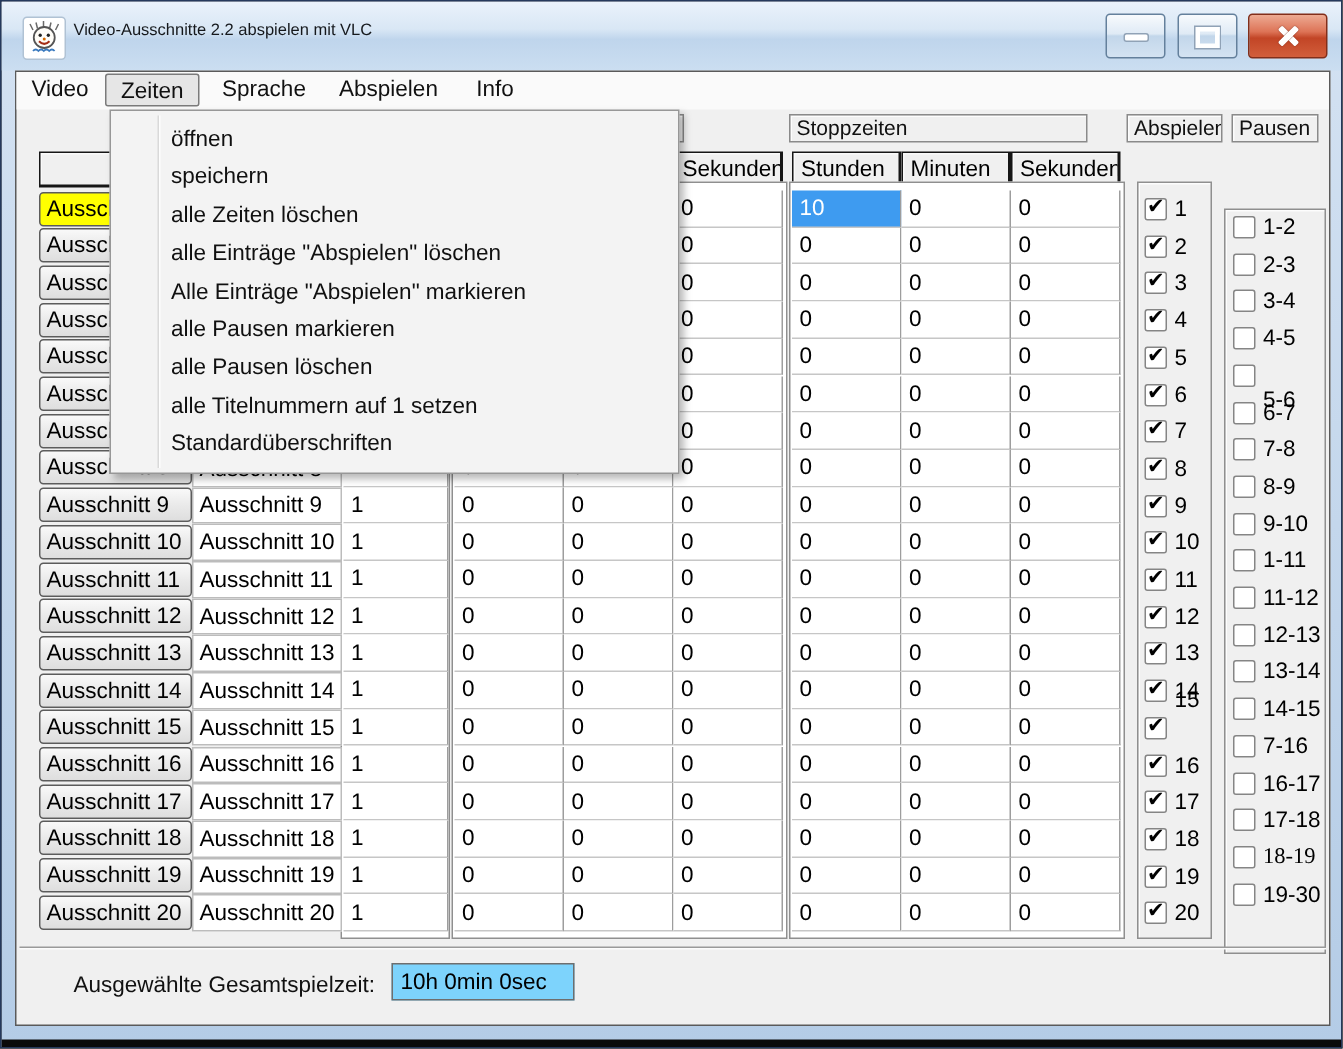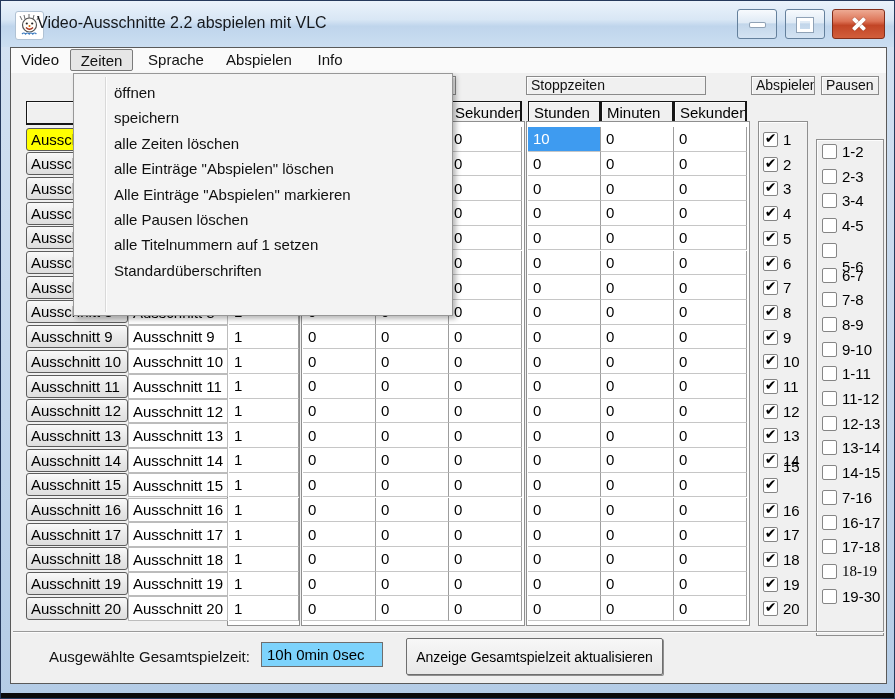--- a/index.html
+++ b/index.html
@@ -5,21 +5,21 @@
   html,body{margin:0;padding:0;background:#333;}
   .win{position:relative;width:895px;height:699px;box-sizing:border-box;
        font-family:"Liberation Sans",sans-serif;
        background:linear-gradient(#d4e2f2,#b4cce6);
        border:1px solid #25395c;overflow:hidden;}
   .win::after{content:'';position:absolute;left:0;right:0;bottom:0;height:5px;background:#0a0a0a;}
   .titlebar{position:absolute;top:0;left:0;right:0;height:46px;
        background:linear-gradient(#eaf2fb,#d9e7f5 40%,#bfd5ec 55%,#cbdef1);}
   .app-icon{position:absolute;left:14px;top:10px;width:27px;height:27px;background:#fff;
        border:1px solid #b0c2d4;border-radius:3px;display:flex;align-items:center;justify-content:center;}
-  .title-text{position:absolute;left:36px;top:13px;font-size:16px;color:#15181c;white-space:nowrap;text-align:right;}
+  .title-text{position:absolute;left:48px;top:13px;font-size:11px;color:#15181c;white-space:nowrap;text-align:right;}
   .winbtn{position:absolute;top:8px;height:30px;border-radius:3px;box-sizing:border-box;
        display:flex;align-items:center;justify-content:center;}
   .winbtn.minmax{border:1px solid #64809c;background:linear-gradient(#f7fafd,#dfeaf5 45%,#c2d6ea 50%,#d4e3f2);}
   .winbtn.min{left:736px;width:40px;}
   .winbtn.max{left:784px;width:40px;}
   .winbtn.close{left:831px;width:53px;border:1px solid #822e1a;
        background:linear-gradient(#edaa93,#dd7356 40%,#c24526 55%,#d25e3b);}
   .glyph-min{width:15px;height:4px;background:#fff;box-shadow:0 0 0 1px #90a2b6;border-radius:1px;margin-top:2px;}
   .glyph-max{width:10px;height:8px;border:3px solid #fff;box-shadow:0 0 0 1px #90a2b6;margin-top:1px;}
   .glyph-close{position:relative;width:18px;height:18px;}
@@ -106,21 +106,21 @@
   <div class="client" id="client">
     <div class="menubar" id="menubar">
         <div class="mb-item" style="left: 4px; top: 1px; width: 50px; height: 22px;">Video</div>
         <div class="mb-item active" style="left: 59px; top: 1px; width: 63px; height: 22px;">Zeiten</div>
         <div class="mb-item" style="left: 129px; top: 1px; width: 72px; height: 22px;">Sprache</div>
         <div class="mb-item" style="left: 205px; top: 1px; width: 86px; height: 22px;">Abspielen</div>
         <div class="mb-item" style="left: 297px; top: 1px; width: 44px; height: 22px;">Info</div>
       </div>
 
     <div class="label-box" style="left:290px;top:28px;width:155px;"></div>
-    <div class="label-box" style="left:515px;top:28px;width:180px;">Stoppzeiten</div>
+    <div class="label-box" style="left:515px;top:28px;width:199px;">Stoppzeiten</div>
     <div class="label-box" style="left:740px;top:28px;width:64px;">Abspielen</div>
     <div class="label-box" style="left:810px;top:28px;width:58px;">Pausen</div>
 
     <div class="hdr" style="left:15px;top:53px;width:202px;"></div>
     <div class="hdr" style="left:218px;top:53px;width:70px;"></div>
     <div id="start-headers">
         <div class="hdr" style="left: 292px; top: 53px; width: 73px; height: 24px;">Stunden</div>
         <div class="hdr" style="left: 365px; top: 53px; width: 73px; height: 24px;">Minuten</div>
         <div class="hdr" style="left: 438px; top: 53px; width: 73px; height: 24px;">Sekunden</div>
       </div>
@@ -437,26 +437,26 @@
         <div class="cb-label" style="left: 831px; top: 490.2px;">17-18</div>
         <div class="cb-box" style="left: 811px; top: 515.9px; width: 15px; height: 15px;"></div>
         <div class="cb-label" style="left: 831px; top: 514.9px; font-family: Liberation Serif, serif;">18-19</div>
         <div class="cb-box" style="left: 811px; top: 540.6px; width: 15px; height: 15px;"></div>
         <div class="cb-label" style="left: 831px; top: 539.6px;">19-30</div>
       </div>
 
     <div class="sep"></div>
     <div class="footer-label">Ausgewählte Gesamtspielzeit:</div>
     <div class="total-field" id="total-field" style="background: #7dd3fc;">10h 0min 0sec</div>
-    <div class="update-btn">Anzeige Gesamtspielzeit aktualisieren</div>
 
     <div id="menu">
         <div class="menu-item">öffnen</div>
         <div class="menu-item">speichern</div>
         <div class="menu-item">alle Zeiten löschen</div>
         <div class="menu-item">alle Einträge "Abspielen" löschen</div>
         <div class="menu-item">Alle Einträge "Abspielen" markieren</div>
+        <div class="menu-item">alle Pausen markieren</div>
         <div class="menu-item">alle Pausen löschen</div>
         <div class="menu-item">alle Titelnummern auf 1 setzen</div>
         <div class="menu-item">Standardüberschriften</div>
       </div>
   </div>
 </div>
 
 </body></html>

